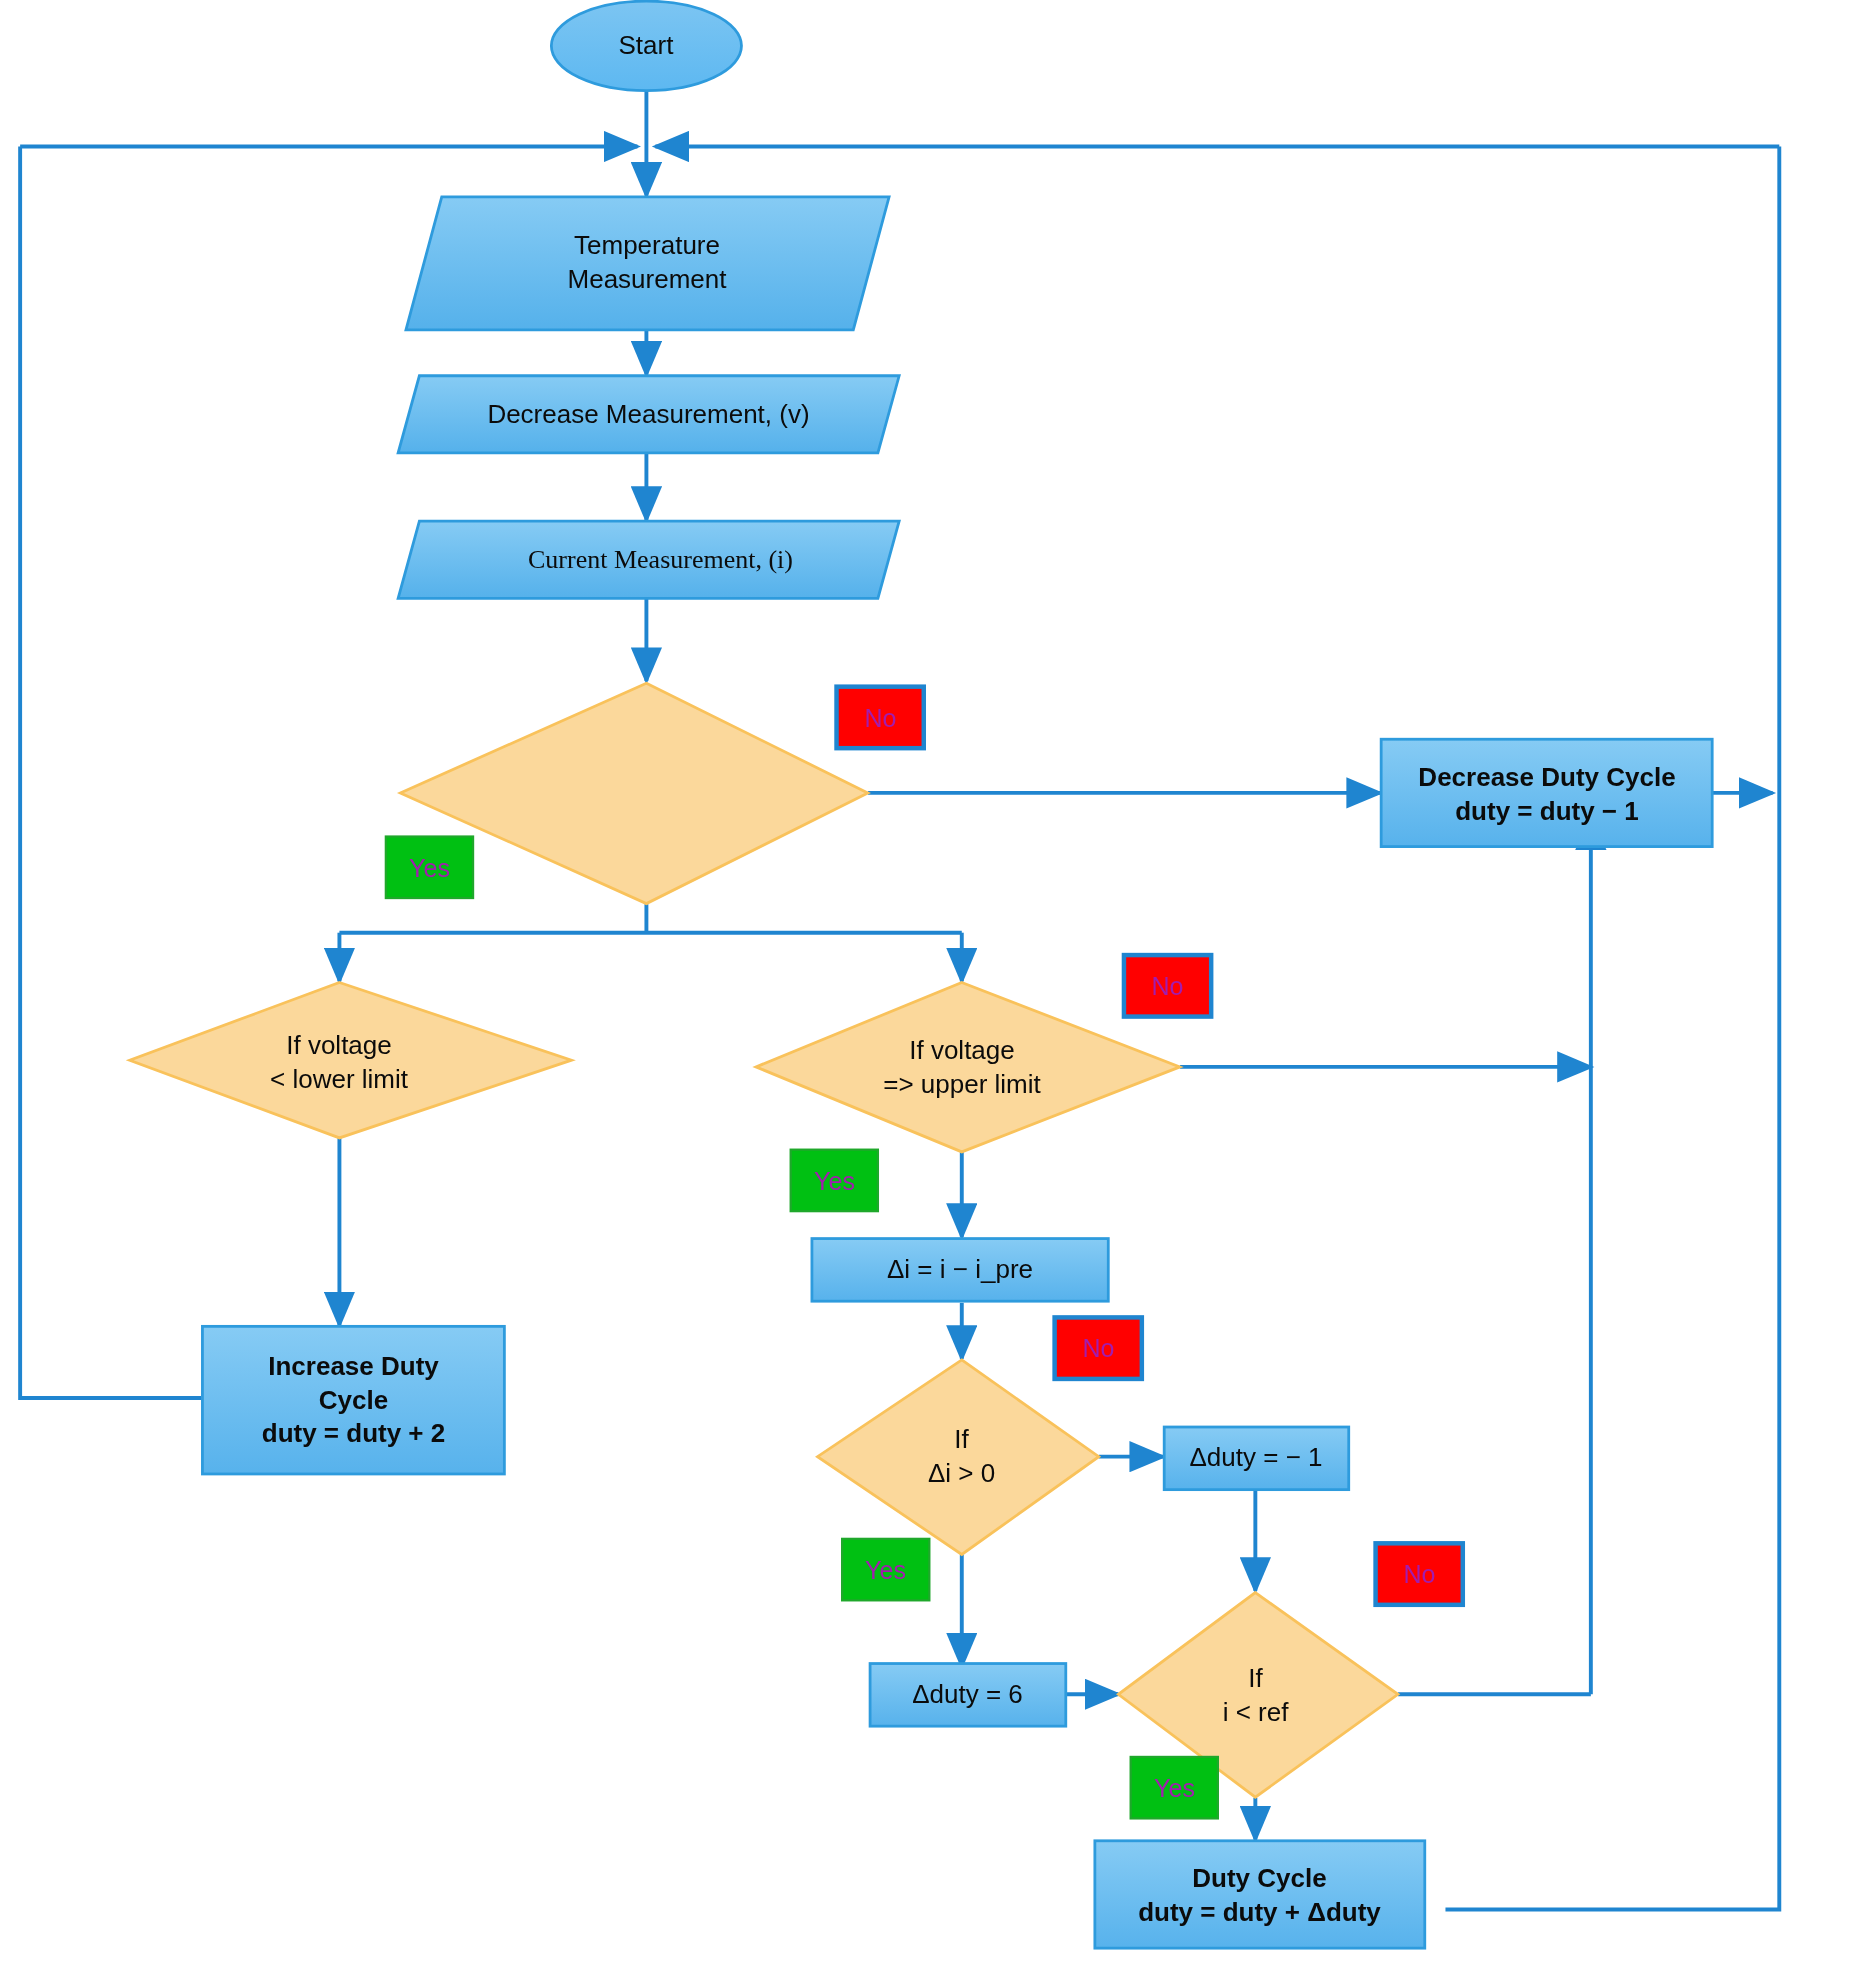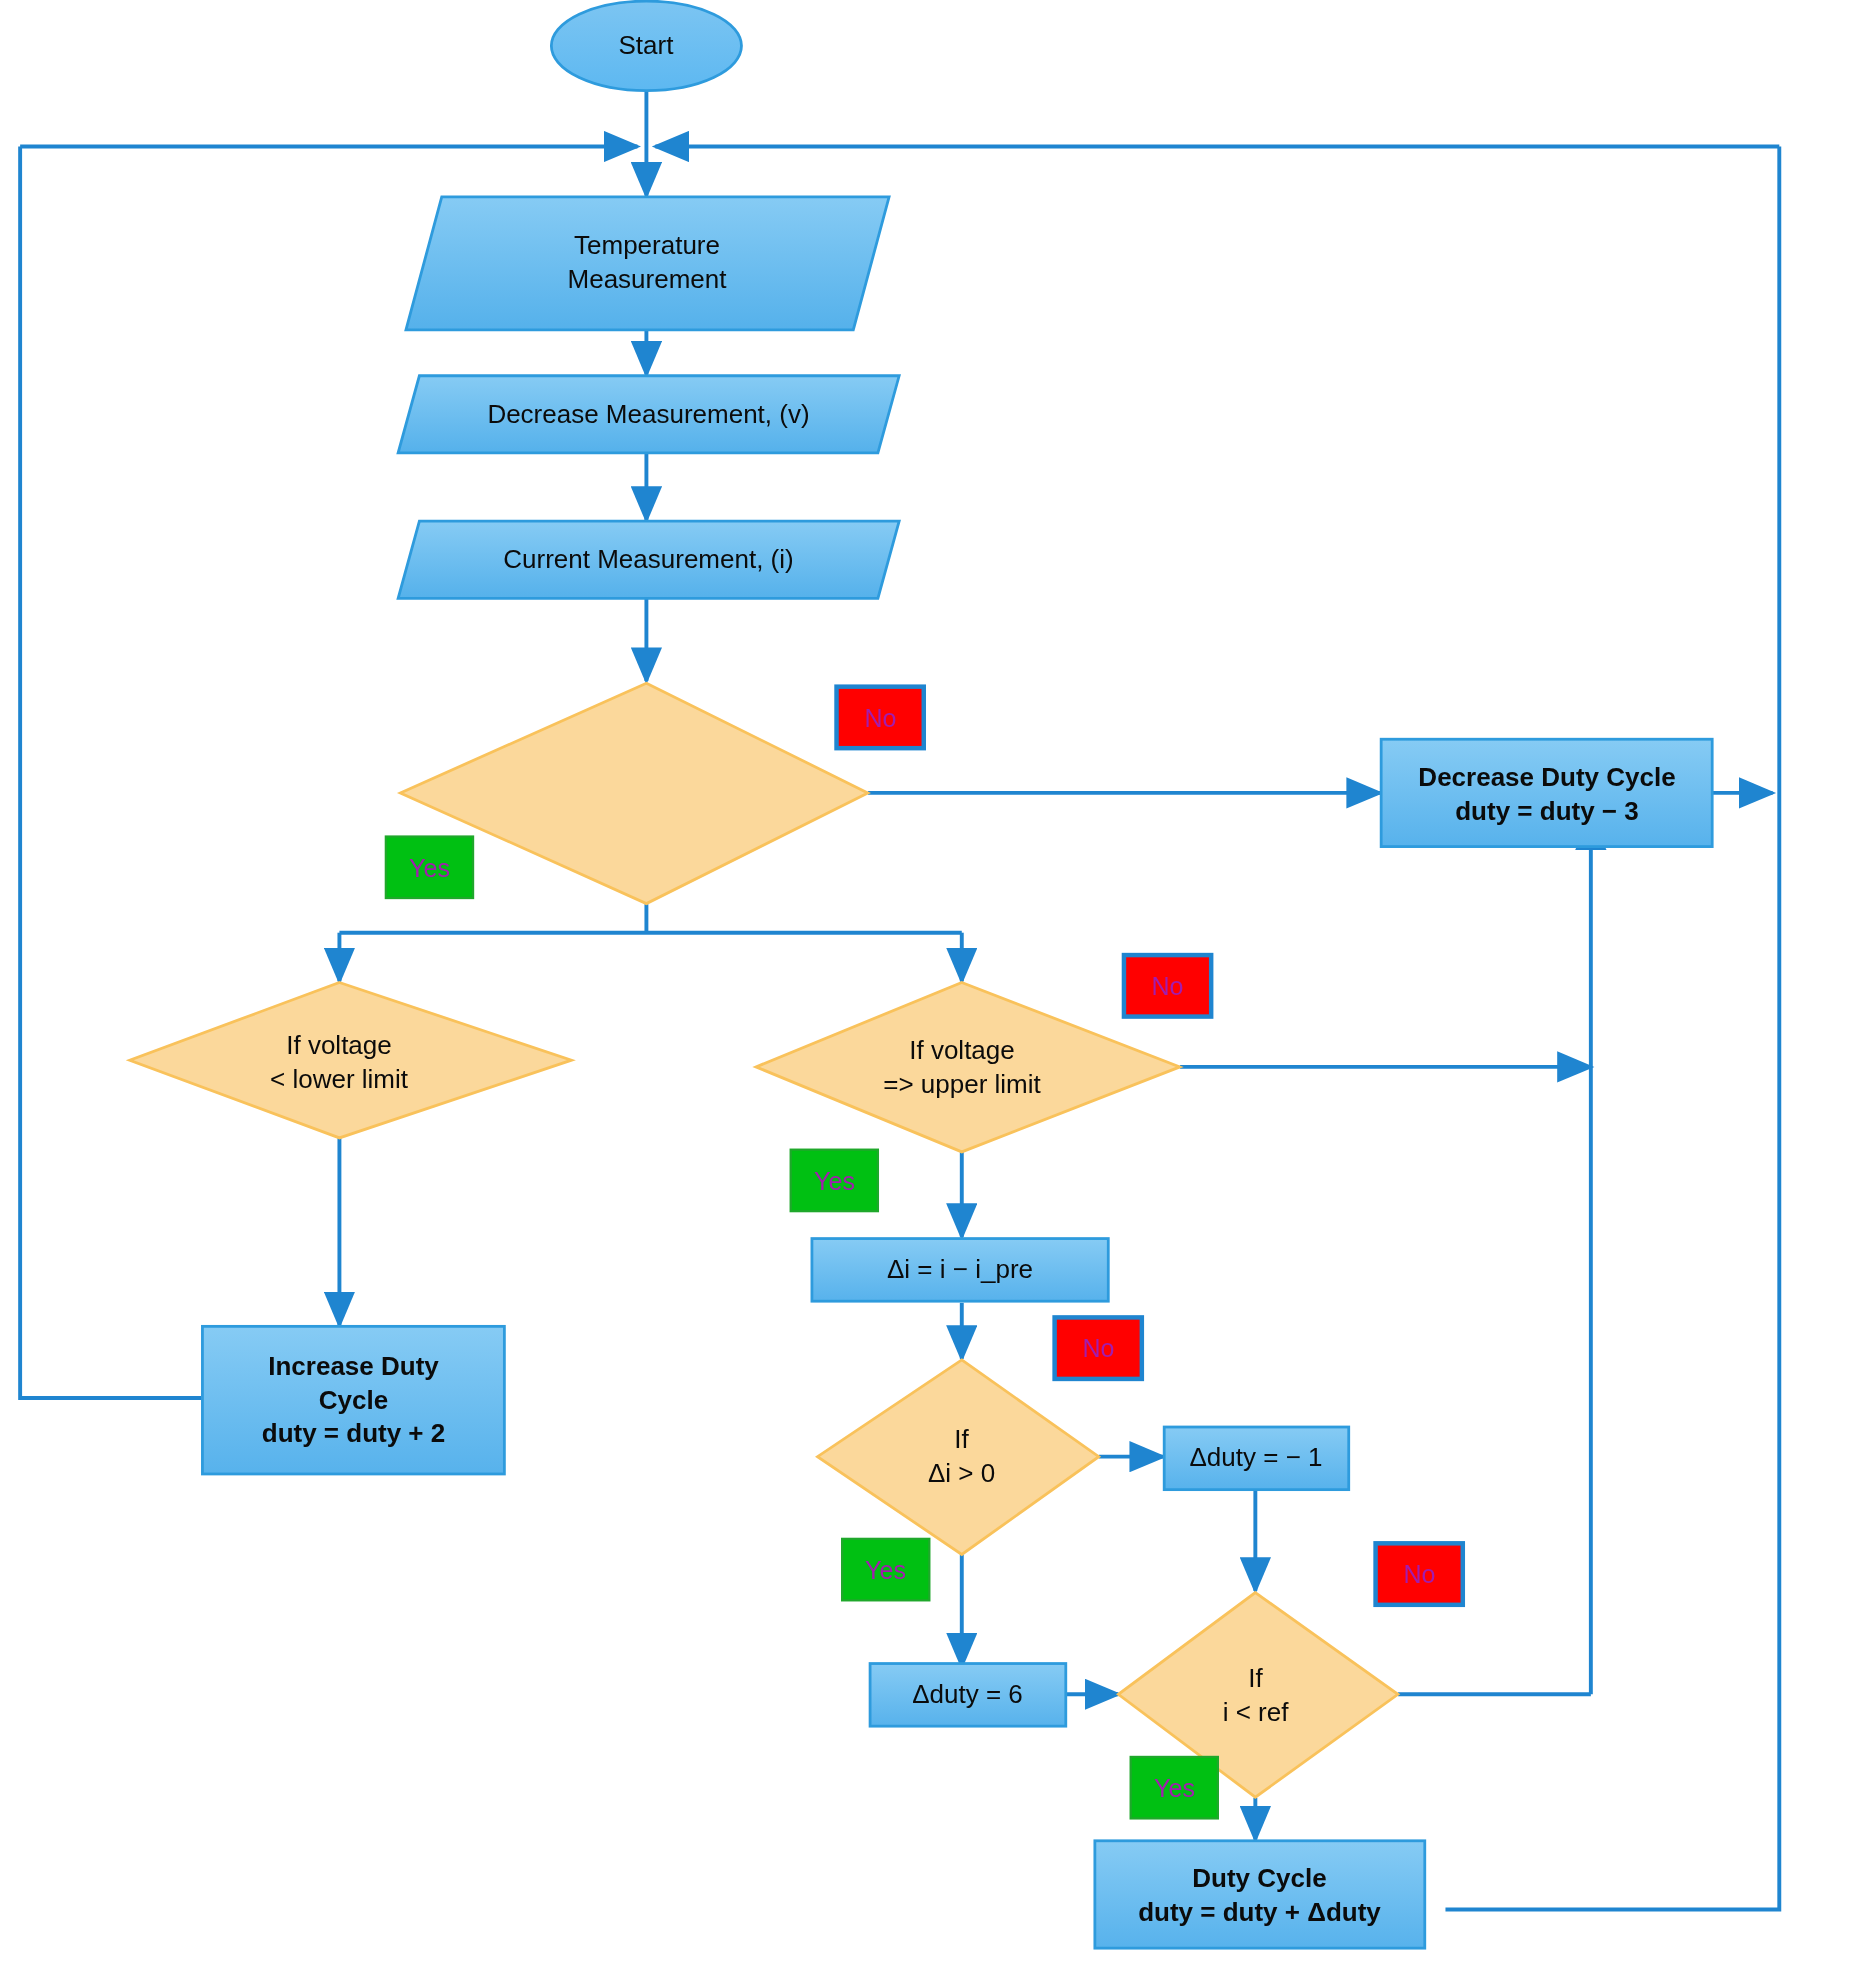--- a/index.html
+++ b/index.html
@@ -139,25 +139,25 @@
     <rect x="2022" y="3142" width="156" height="110" fill="#00C012" stroke="#1FA82B" stroke-width="4"></rect>
   </svg>
 
   <div class="nodetext" style="left:551px;top:23.5px;width:190px;height:45px;">Start</div>
 
   <div class="nodetext" style="left:479px;top:224px;width:336px;height:78px;">Temperature
 Measurement</div>
 
   <div class="nodetext" style="left:453px;top:378px;width:391px;height:73px;">Decrease Measurement, (v)</div>
 
-  <div class="nodetext" style="left:453px;top:523px;width:391px;height:73px;">Current Measurement, (i)</div>
+  <div class="nodetext" style="left:465px;top:523px;width:391px;height:73px;font-family:Liberation Serif, serif;">Current Measurement, (i)</div>
 
 
   <div class="nodetext" style="left:1385px;top:744px;width:324px;height:101px;font-weight:bold;">Decrease Duty Cycle
-duty = duty − 3</div>
+duty = duty − 1</div>
 
   <div class="nodetext" style="left:188px;top:1018px;width:302px;height:89px;">If voltage
 &lt; lower limit</div>
 
   <div class="nodetext" style="left:800px;top:1023px;width:324px;height:89px;">If voltage
 =&gt; upper limit</div>
 
   <div class="nodetext" style="left:206px;top:1330px;width:295px;height:141px;font-weight:bold;">Increase Duty
 Cycle
 duty = duty + 2</div>

